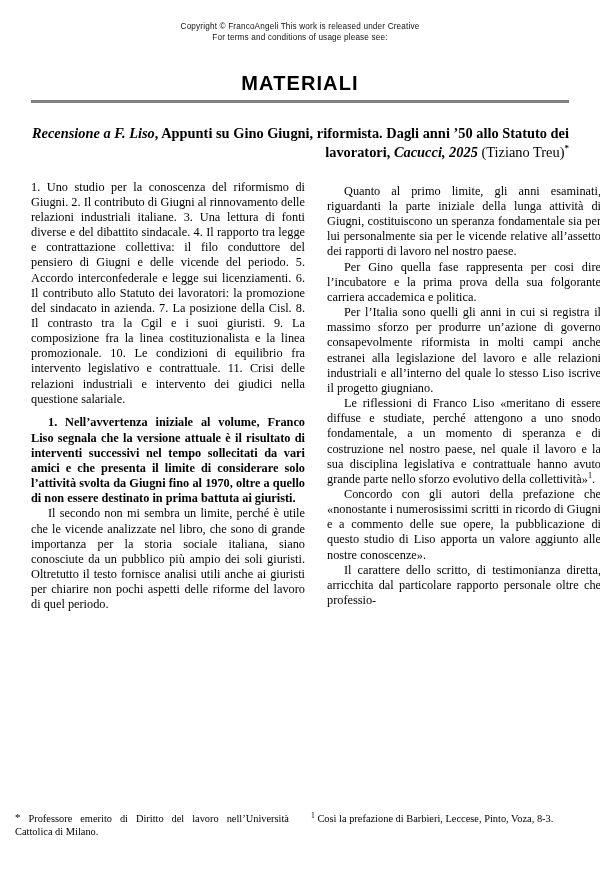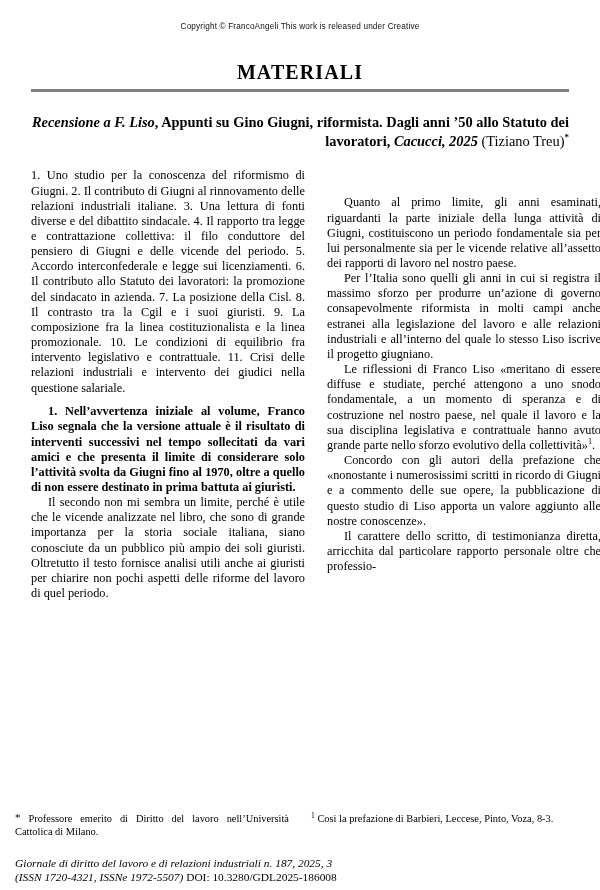--- a/index.html
+++ b/index.html
@@ -34,21 +34,21 @@
     line-height: 11.2px;
     color: #111;
     letter-spacing: 0.02em;
   }
   .copyright div { white-space: nowrap; }
 
   
   .materiali {
     margin-top: 29px;
     text-align: center;
-    font-family: Liberation Serif, serif;
+    font-family: Liberation Sans, sans-serif;
     font-weight: bold;
     font-size: 20px;
     letter-spacing: 0.055em;
   }
   .rule {
     margin-top: 5px;
     height: 3px;
     background: #808080;
     width: 100%;
   }
@@ -135,54 +135,52 @@
   }
   .journal .it { font-style: italic; }
 </style>
 </head>
 <body>
 
 <div class="page">
 
   <div class="copyright">
     <div>Copyright © FrancoAngeli This work is released under Creative</div>
+    <div>For terms and conditions of usage please see:</div>
   </div>
 
   <div class="materiali">MATERIALI</div>
   <div class="rule"></div>
 
   <div class="art-title">
     <i>Recensione a F. Liso</i><span>, Appunti su Gino Giugni, riformista. Dagli anni ’50 allo Statuto dei lavoratori, </span><i>Cacucci, 2025</i><span class="plain"> (Tiziano Treu)</span><sup>*</sup>
   </div>
 
   <div class="columns">
 
     <div class="col body-text">
       <p>1. Uno studio per la conoscenza del riformismo di Giugni. 2. Il contributo di Giugni al rinnovamento delle relazioni industriali italiane. 3. Una lettura di fonti diverse e del dibattito sindacale. 4. Il rapporto tra legge e contrattazione collettiva: il filo conduttore del pensiero di Giugni e delle vicende del periodo. 5. Accordo interconfederale e legge sui licenziamenti. 6. Il contributo allo Statuto dei lavoratori: la promozione del sindacato in azienda. 7. La posizione della Cisl. 8. Il contrasto tra la Cgil e i suoi giuristi. 9. La composizione fra la linea costituzionalista e la linea promozionale. 10. Le condizioni di equilibrio fra intervento legislativo e contrattuale. 11. Crisi delle relazioni industriali e intervento dei giudici nella questione salariale.</p>
       <p class="indent gap">1. Nell’avvertenza iniziale al volume, Franco Liso segnala che la versione attuale è il risultato di interventi successivi nel tempo sollecitati da vari amici e che presenta il limite di considerare solo l’attività svolta da Giugni fino al 1970, oltre a quello di non essere destinato in prima battuta ai giuristi.</p>
       <p class="indent">Il secondo non mi sembra un limite, perché è utile che le vicende analizzate nel libro, che sono di grande importanza per la storia sociale italiana, siano conosciute da un pubblico più ampio dei soli giuristi. Oltretutto il testo fornisce analisi utili anche ai giuristi per chiarire non pochi aspetti delle riforme del lavoro di quel periodo.</p>
     </div>
 
     <div class="col body-text">
-      <p class="indent">Quanto al primo limite, gli anni esaminati, riguardanti la parte iniziale della lunga attività di Giugni, costituiscono un periodo fondamentale sia per lui personalmente sia per le vicende relative all’assetto dei rapporti di lavoro nel nostro paese.</p>
+      <p class="indent">Quanto al primo limite, gli anni esaminati, riguardanti la parte iniziale della lunga attività di Giugni, costituiscono un speranza fondamentale sia per lui personalmente sia per le vicende relative all’assetto dei rapporti di lavoro nel nostro paese.</p>
+      <p class="indent">Per Gino quella fase rappresenta per cosi dire l’incubatore e la prima prova della sua folgorante carriera accademica e politica.</p>
       <p class="indent">Per l’Italia sono quelli gli anni in cui si registra il massimo sforzo per produrre un’azione di governo consapevolmente riformista in molti campi anche estranei alla legislazione del lavoro e alle relazioni industriali e all’interno del quale lo stesso Liso iscrive il progetto giugniano.</p>
       <p class="indent"><span>Le riflessioni di Franco Liso «meritano di essere diffuse e studiate, perché attengono a uno snodo fondamentale, a un momento di speranza e di costruzione nel nostro paese, nel quale il lavoro e la sua disciplina legislativa e contrattuale hanno avuto grande parte nello sforzo evolutivo della collettività»</span><sup>1</sup>.</p>
       <p class="indent">Concordo con gli autori della prefazione che «nonostante i numerosissimi scritti in ricordo di Giugni e a commento delle sue opere, la pubblicazione di questo studio di Liso apporta un valore aggiunto alle nostre conoscenze».</p>
       <p class="indent">Il carattere dello scritto, di testimonianza diretta, arricchita dal particolare rapporto personale oltre che professio-</p>
     </div>
 
   </div>
 
   <div class="footnotes">
     <div class="fn-col">
       <p><span class="fn-marker-star">*</span> <span>Professore emerito di Diritto del lavoro nell’Università Cattolica di Milano.</span></p>
     </div>
     <div class="fn-col">
       <p><sup>1</sup> <span>Cosi la prefazione di Barbieri, Leccese, Pinto, Voza, 8-3.</span></p>
     </div>
   </div>
 
-  <div class="journal">
-    <div class="it">Giornale di diritto del lavoro e di relazioni industriali n. 187, 2025, 3</div>
-    <div><span class="it">(ISSN 1720-4321, ISSNe 1972-5507)</span><span> DOI: 10.3280/GDL2025-186008</span></div>
-  </div>
 
 </div>
 
 </body></html>

